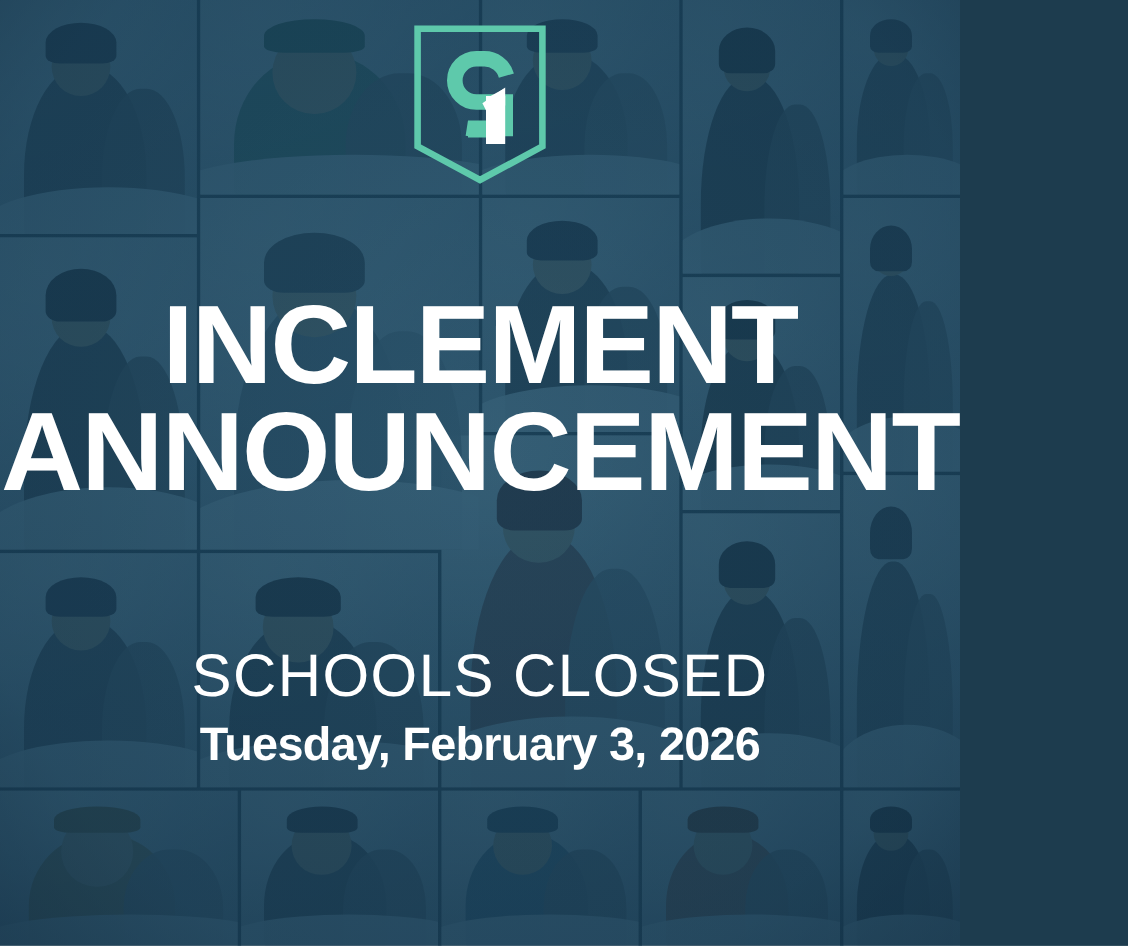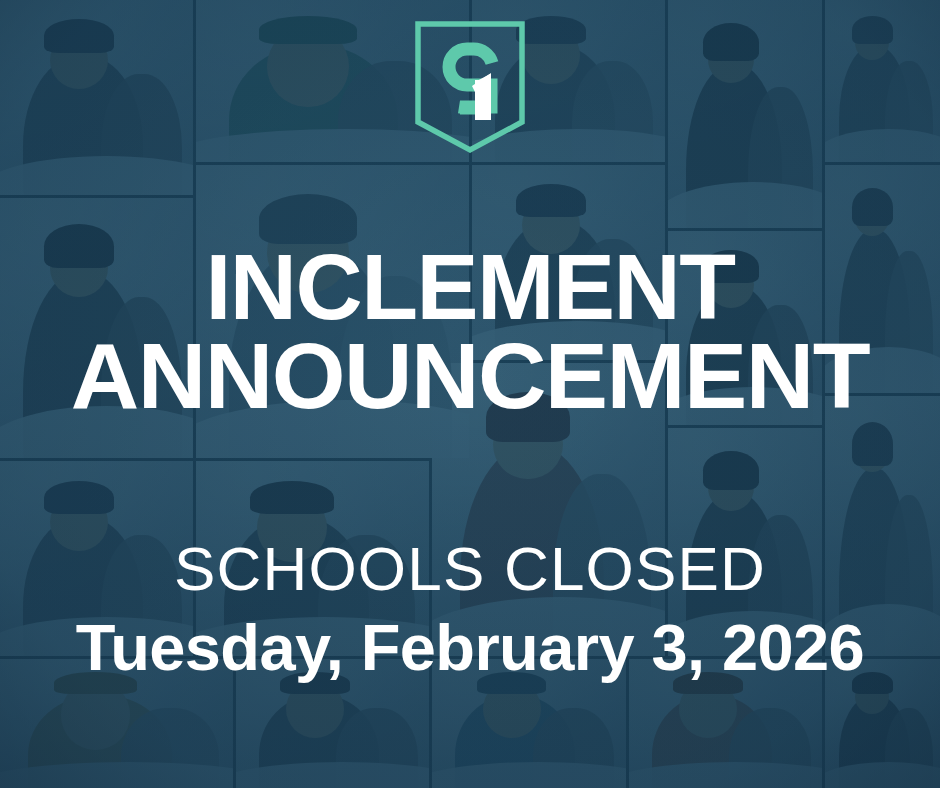--- a/index.html
+++ b/index.html
@@ -7,21 +7,21 @@
     margin: 0;
     padding: 0;
     background: #1d3c4e;
   }
   body {
     font-family: "Liberation Sans", sans-serif;
   }
 
   #poster {
     position: relative;
-    width: 940px;
+    width: 800px;
     height: 788px;
     overflow: hidden;
     background: #2f5a72;
   }
 
   
   #collage {
     position: absolute;
     inset: 0;
     display: grid;
@@ -160,30 +160,30 @@
   
   #sub {
     position: absolute;
     top: 536px;
     left: 0;
     right: 0;
     color: #ffffff;
   }
   #sub-closed {
     display: block;
-    font-size: 62px;
+    font-size: 50px;
     font-weight: 400;
     letter-spacing: 1.2px;
     line-height: 1.08;
     text-transform: uppercase;
   }
   #sub-date {
     display: block;
     margin-top: 11px;
-    font-size: 65px;
+    font-size: 39px;
     font-weight: 700;
     letter-spacing: -0.6px;
     line-height: 1.05;
   }
 </style>
 </head>
 <body>
 
 <div id="poster">
 

